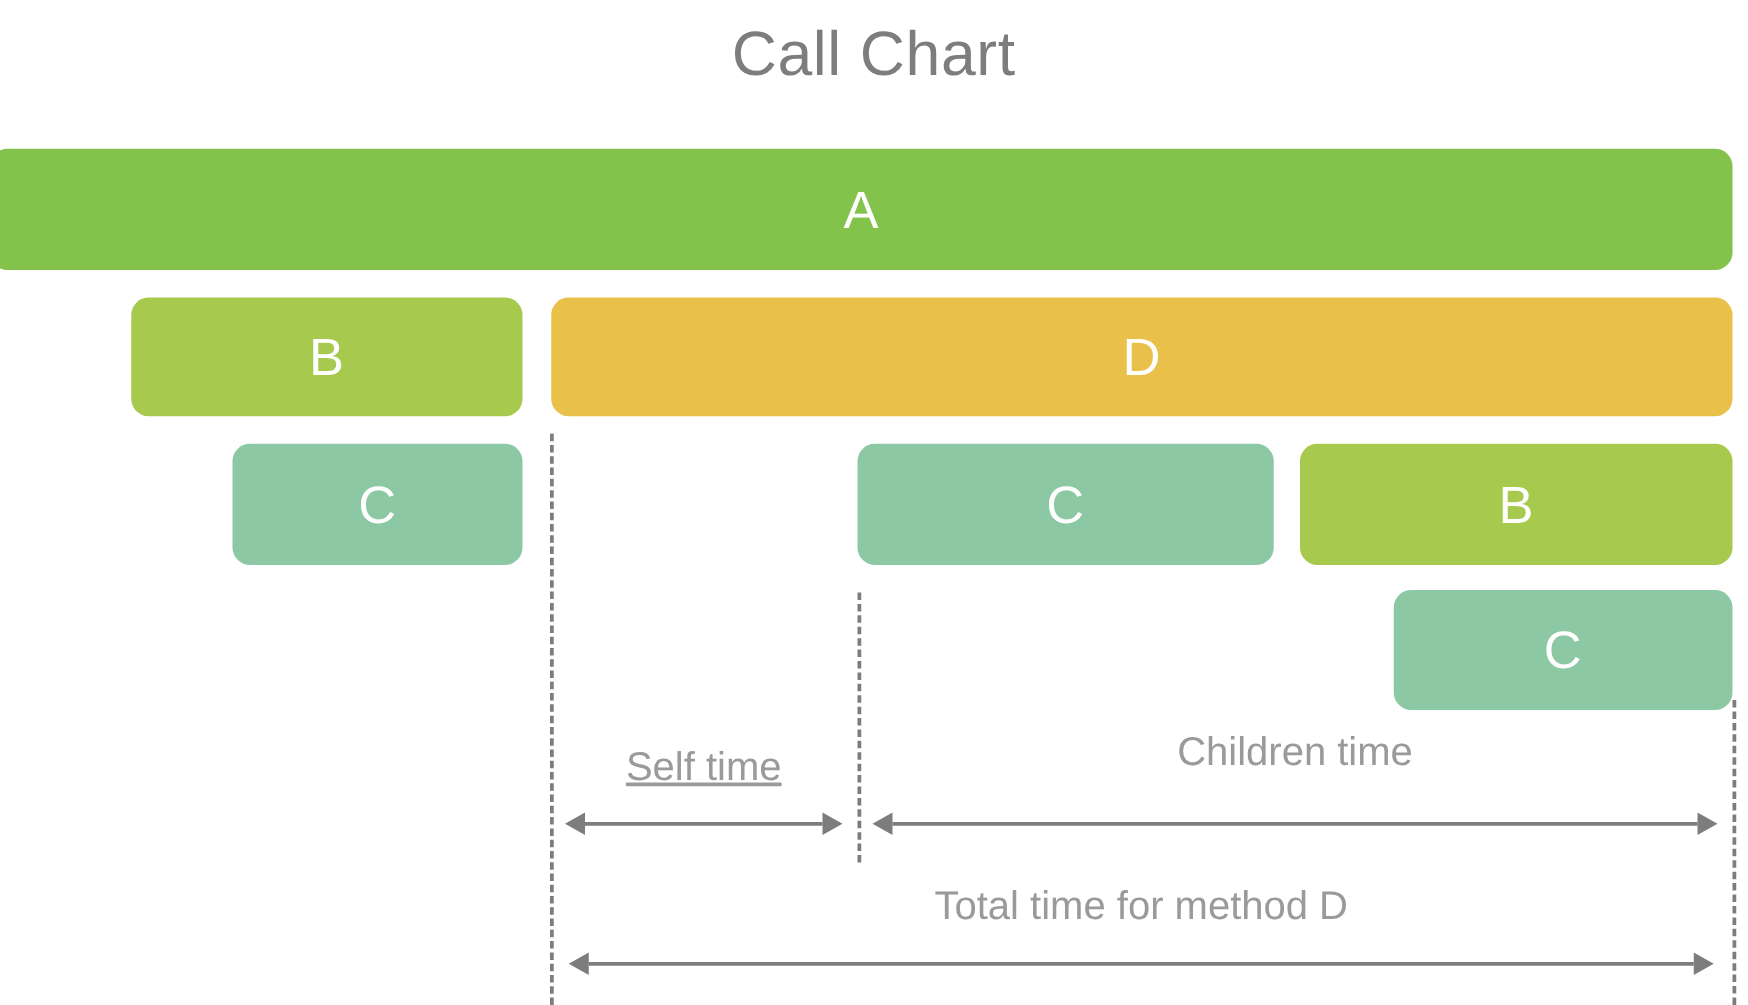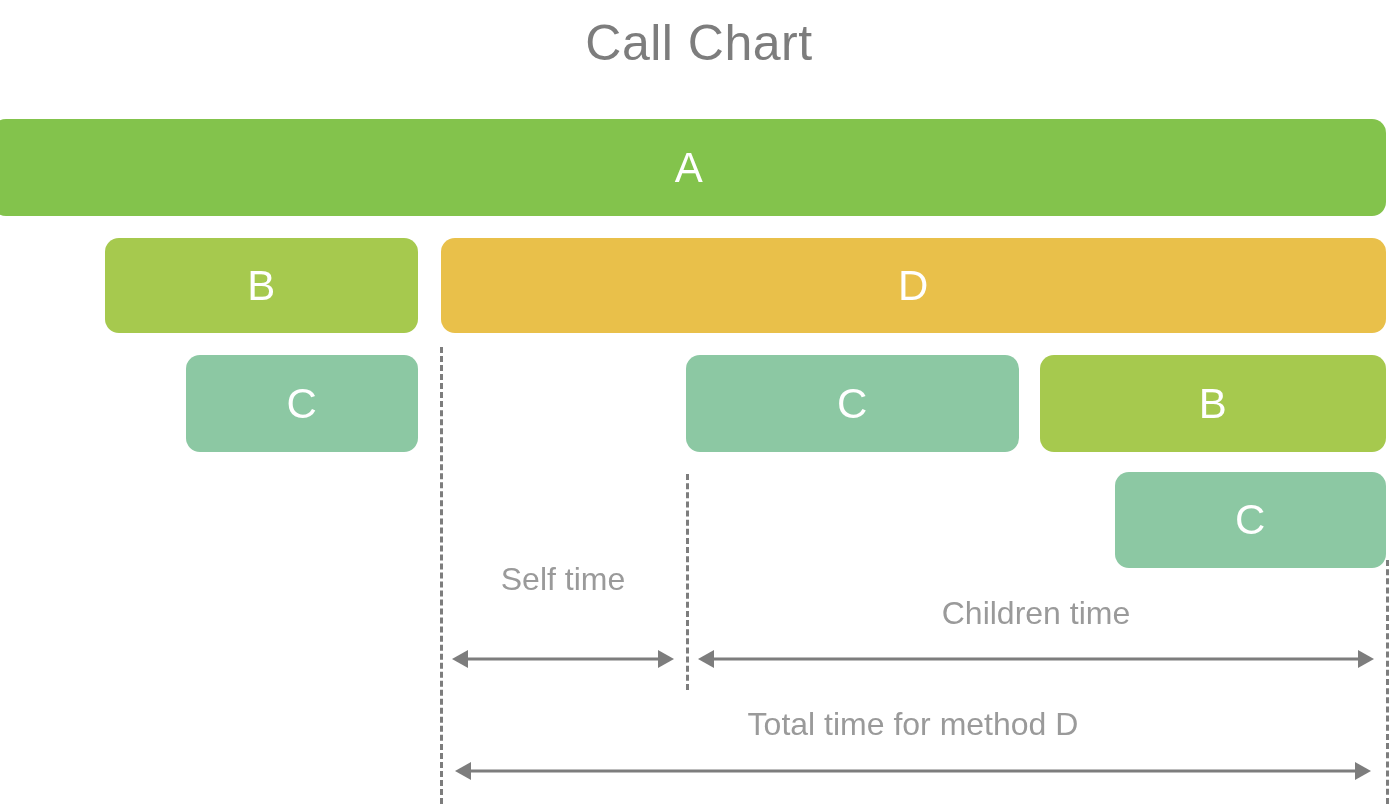--- a/index.html
+++ b/index.html
@@ -110,29 +110,29 @@
       <div class="bar" style="left: 1115px; top: 472px; width: 271px; height: 96px; background: rgb(140, 200, 163);">
         <span class="bar-label">C</span>
       </div>
     </div>
   <div id="guides-layer">
       <div class="guide" style="left: 440px; top: 347px; height: 457px;"></div>
       <div class="guide" style="left: 686px; top: 474px; height: 216px;"></div>
       <div class="guide" style="left: 1386px; top: 560px; height: 244px;"></div>
     </div>
   <div id="measures-layer">
-      <div class="measure-label" style="left: 440px; top: 560px; width: 246px;">Self time</div>
+      <div class="measure-label" style="left: 440px; top: 594px; width: 246px; text-decoration: underline;">Self time</div>
       <div class="measure-arrow" style="left: 452px; top: 648px; width: 222px;">
         <svg width="222" height="22" viewBox="0 0 222 22">
           <line x1="16" y1="11" x2="206" y2="11" stroke="#7d7d7d" stroke-width="3"></line>
           <polygon points="0,11 16,2 16,20" fill="#7d7d7d"></polygon>
           <polygon points="222,11 206,2 206,20" fill="#7d7d7d"></polygon>
         </svg>
       </div>
-      <div class="measure-label" style="left: 686px; top: 594px; width: 700px;">Children time</div>
+      <div class="measure-label" style="left: 686px; top: 582px; width: 700px;">Children time</div>
       <div class="measure-arrow" style="left: 698px; top: 648px; width: 676px;">
         <svg width="676" height="22" viewBox="0 0 676 22">
           <line x1="16" y1="11" x2="660" y2="11" stroke="#7d7d7d" stroke-width="3"></line>
           <polygon points="0,11 16,2 16,20" fill="#7d7d7d"></polygon>
           <polygon points="676,11 660,2 660,20" fill="#7d7d7d"></polygon>
         </svg>
       </div>
       <div class="measure-label" style="left: 440px; top: 705px; width: 946px; text-align: center;">Total time for method D</div>
       <div class="measure-arrow" style="left: 455px; top: 760px; width: 916px;">
         <svg width="916" height="22" viewBox="0 0 916 22">

